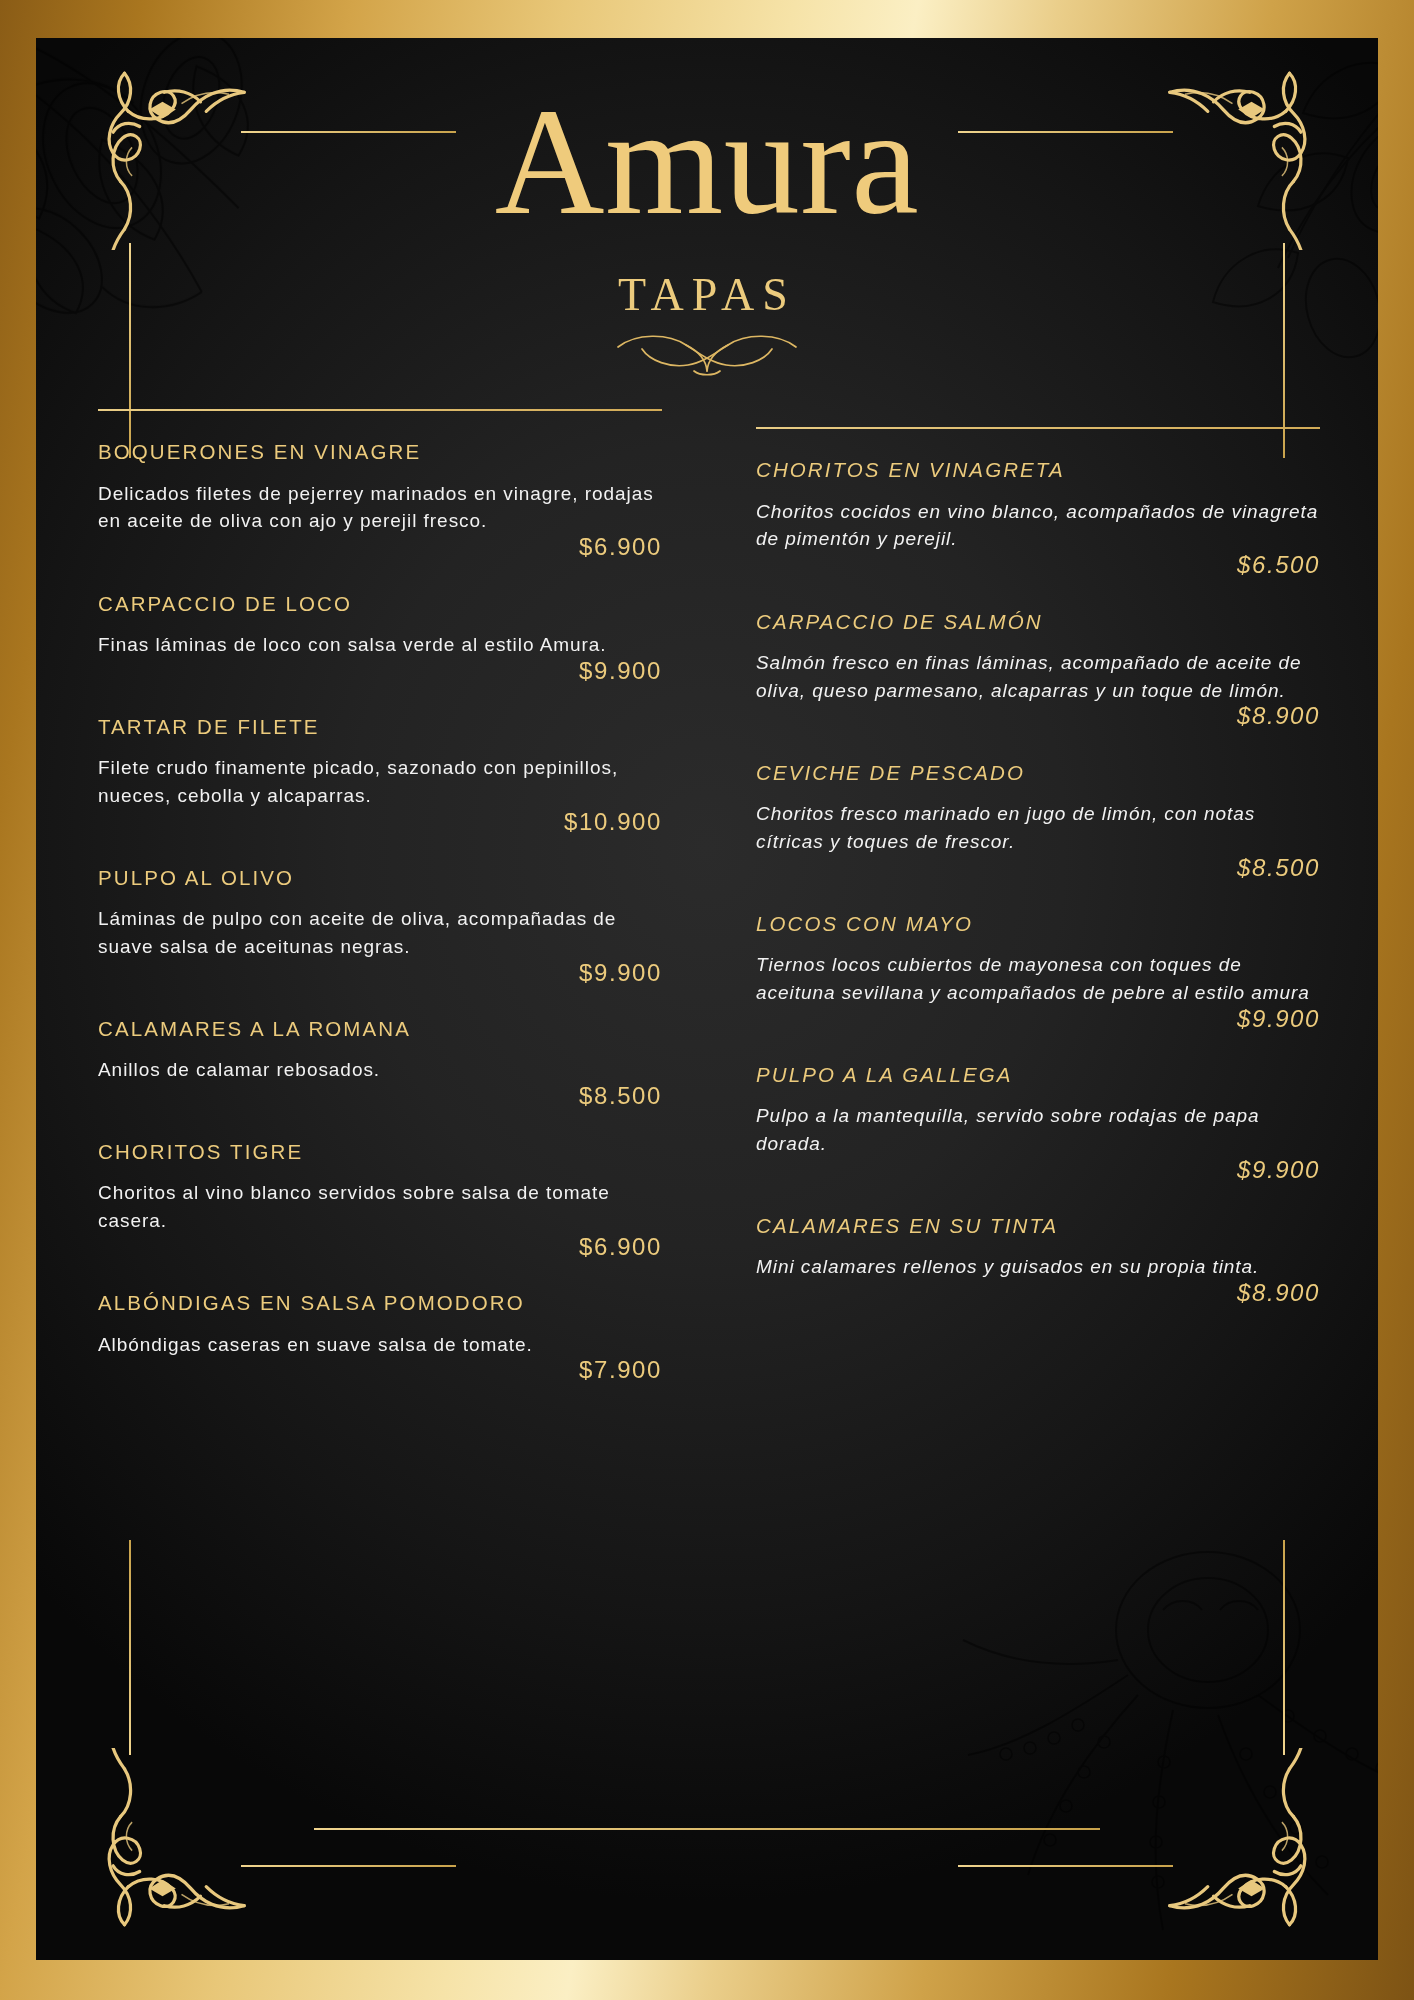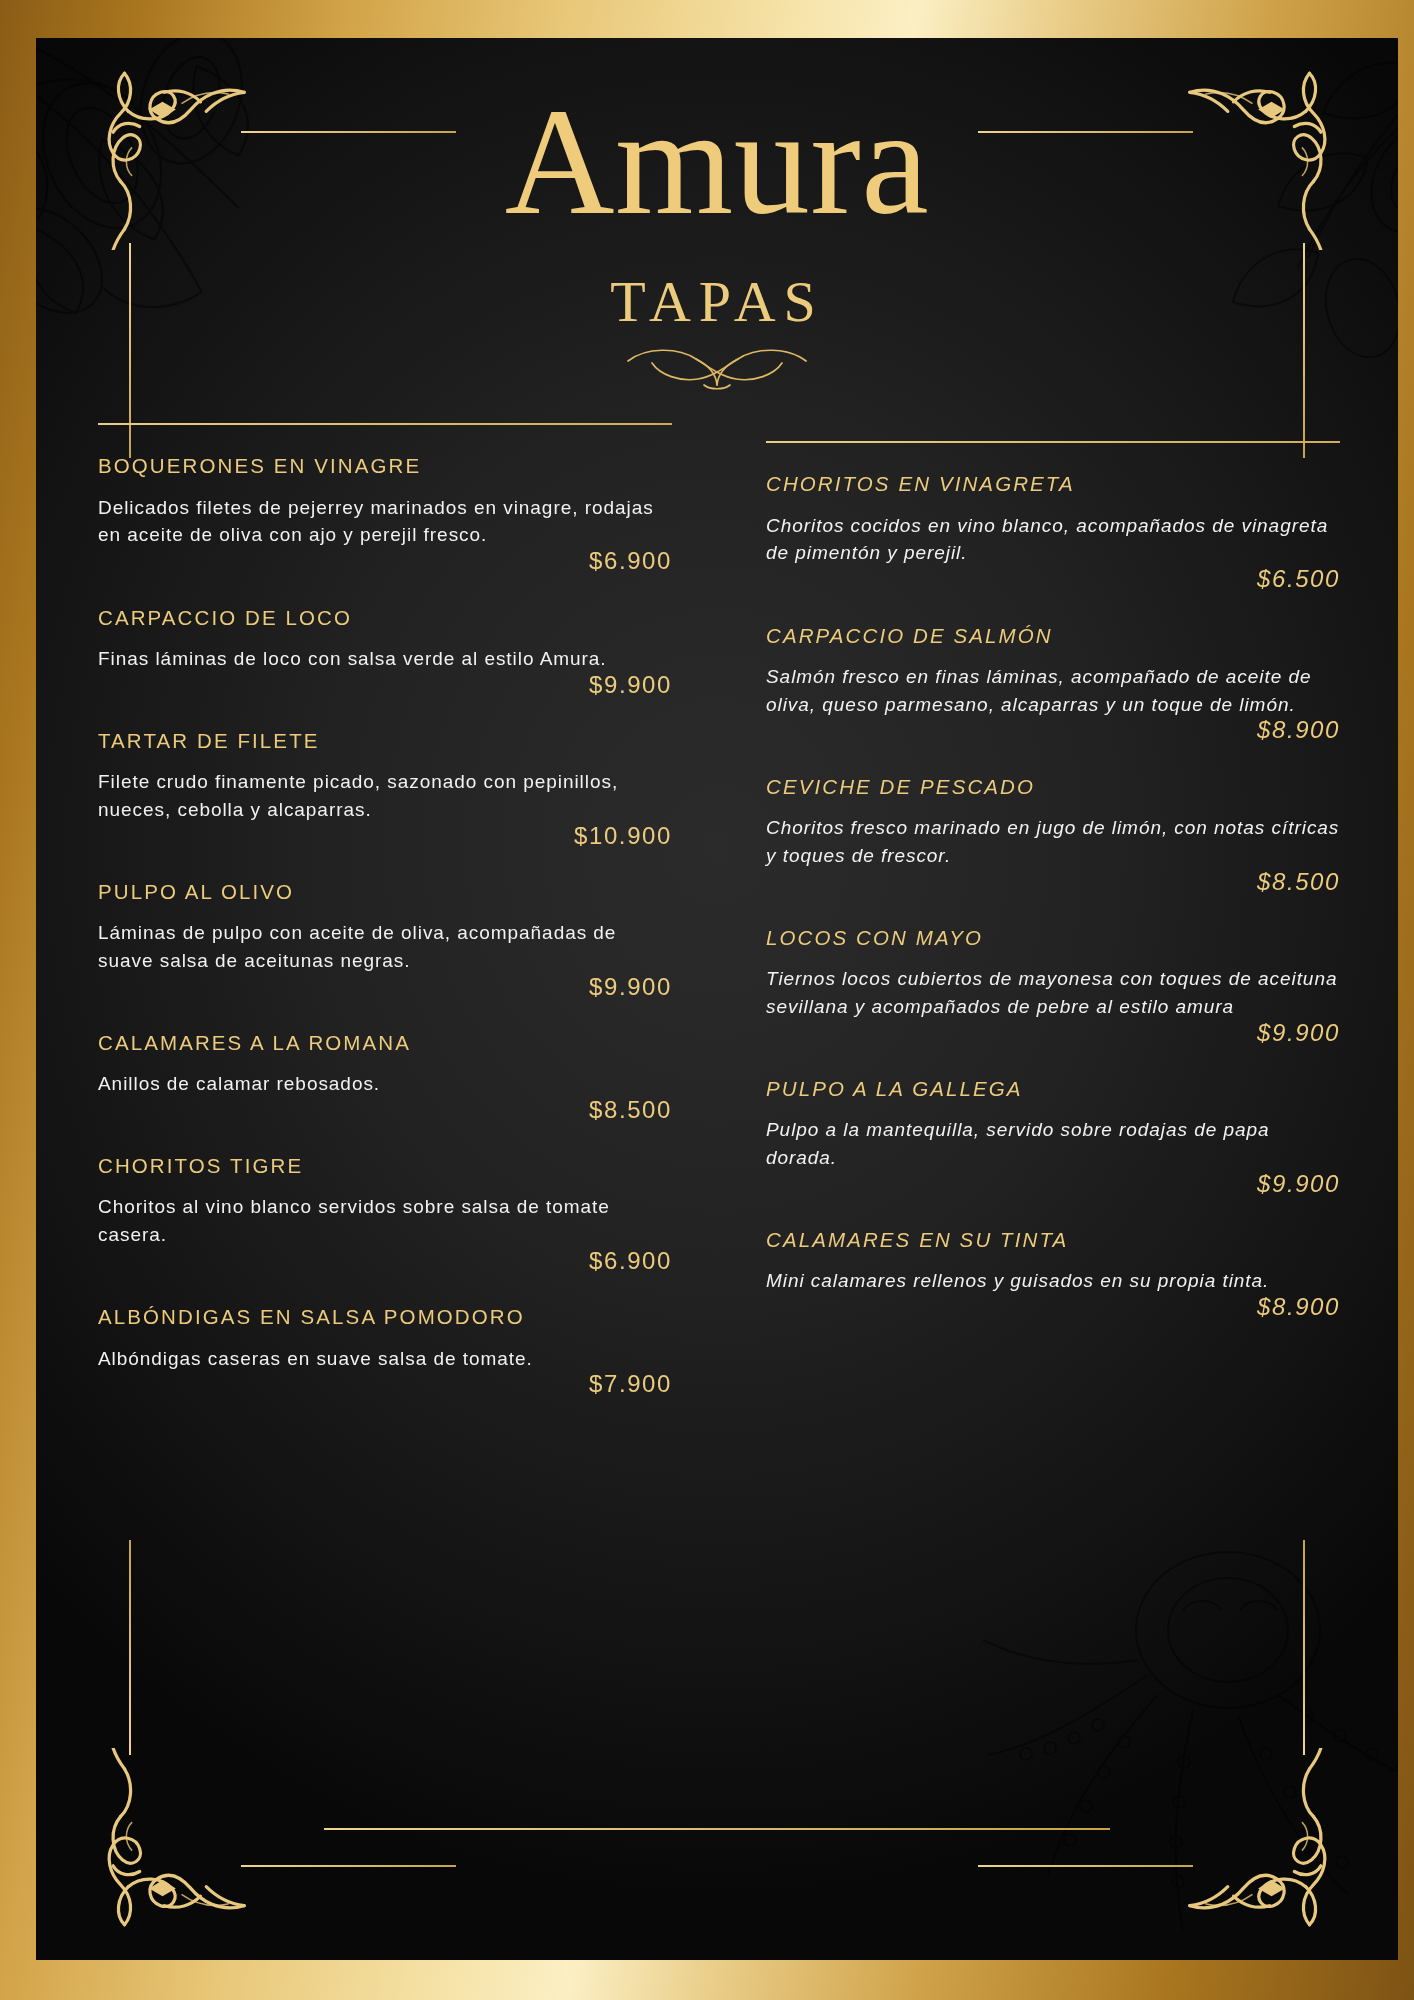--- a/index.html
+++ b/index.html
@@ -20,21 +20,21 @@
         #8a5c16 0%,
         #a9761f 8%,
         #d3a449 20%,
         #e8c778 32%,
         #f6e3a8 45%,
         #fbefc4 52%,
         #eace8a 60%,
         #cfa249 72%,
         #a9761f 86%,
         #7d5314 100%);
-    padding:38px 16px 40px 36px;
+    padding:38px 36px 40px 36px;
   }
 
   
   .menu-page{
     position:relative;
     width:100%; height:100%;
     background:
       radial-gradient(ellipse 70% 55% at 50% 42%, #2b2b2b 0%, #232323 38%, #151515 72%, #080808 100%);
     overflow:hidden;
   }
@@ -72,21 +72,21 @@
   
   .header{ position:relative; padding-top:52px; text-align:center; }
   .brand-title{
     font-family:"Liberation Serif", serif;
     font-size:152px; line-height:.95; font-weight:400;
     color:#efcb7c; letter-spacing:.5px;
   }
   .section-label{
     margin-top:34px;
     font-family:"Liberation Serif", serif;
-    font-size:58px; letter-spacing:8px; color:#eccb7d; font-weight:400;
+    font-size:46px; letter-spacing:8px; color:#eccb7d; font-weight:400;
   }
   .flourish{ margin:10px auto 0; display:block; }
 
   
   .columns{
     position:relative;
     display:flex;
     gap:94px;
     padding:32px 58px 0 62px;
   }

